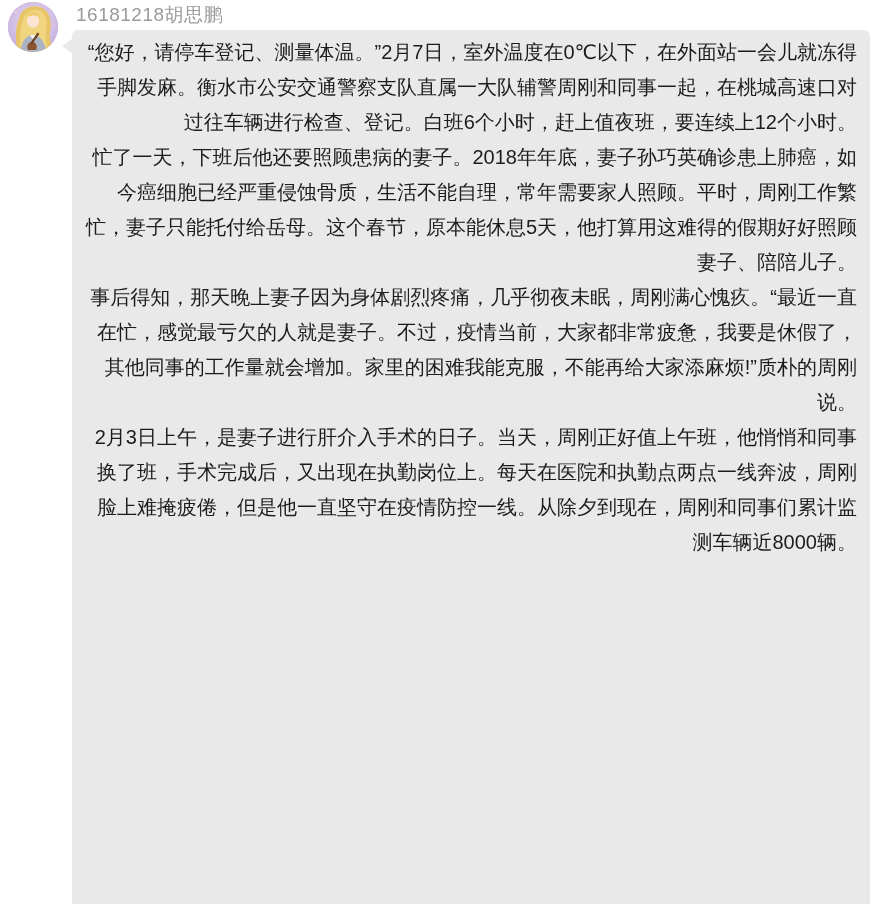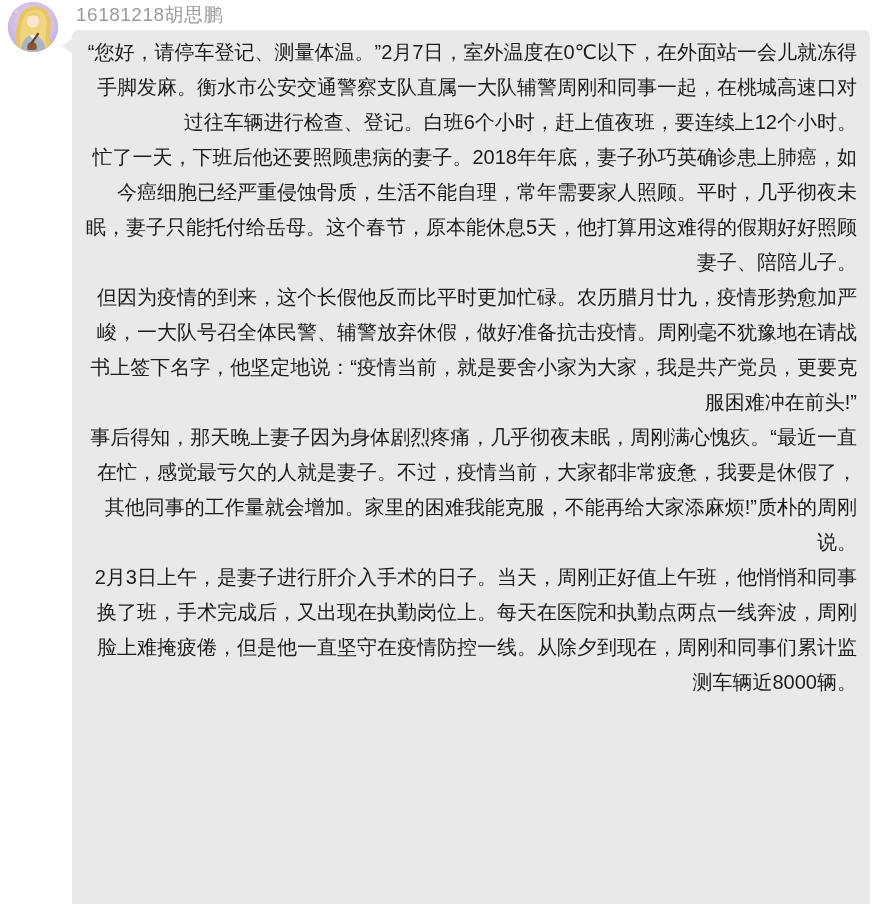--- a/index.html
+++ b/index.html
@@ -71,20 +71,19 @@
       <rect x="26" y="30" width="2.2" height="13" transform="rotate(35 27 36)" fill="#6e4023"></rect>
     </svg>
   </div>
 
   <div class="username">16181218胡思鹏</div>
 
   <div class="bubble">
     <span class="bubble-tail"></span>
     <div class="message-text">
         <p>“您好，请停车登记、测量体温。”2月7日，室外温度在0℃以下，在外面站一会儿就冻得手脚发麻。衡水市公安交通警察支队直属一大队辅警周刚和同事一起，在桃城高速口对过往车辆进行检查、登记。白班6个小时，赶上值夜班，要连续上12个小时。</p>
-        <p>忙了一天，下班后他还要照顾患病的妻子。2018年年底，妻子孙巧英确诊患上肺癌，如今癌细胞已经严重侵蚀骨质，生活不能自理，常年需要家人照顾。平时，几乎彻夜未眠，妻子只能托付给岳母。这个春节，原本能休息5天，他打算用这难得的假期好好照顾妻子、陪陪儿子。</p>
-        <p>但因为疫情的到来，这个长假他反而比平时更加忙碌。农历腊月廿九，疫情形势愈加严峻，一大队号召全体民警、辅警放弃休假，做好准备抗击疫情。周刚毫不犹豫地在请战书上签下名字，他坚定地说：“疫情当前，就是要舍小家为大家，我是共产党员，更要克服困难冲在前头!”</p>
+        <p>忙了一天，下班后他还要照顾患病的妻子。2018年年底，妻子孙巧英确诊患上肺癌，如今癌细胞已经严重侵蚀骨质，生活不能自理，常年需要家人照顾。平时，周刚工作繁忙，妻子只能托付给岳母。这个春节，原本能休息5天，他打算用这难得的假期好好照顾妻子、陪陪儿子。</p>
         <p>事后得知，那天晚上妻子因为身体剧烈疼痛，几乎彻夜未眠，周刚满心愧疚。“最近一直在忙，感觉最亏欠的人就是妻子。不过，疫情当前，大家都非常疲惫，我要是休假了，其他同事的工作量就会增加。家里的困难我能克服，不能再给大家添麻烦!”质朴的周刚说。</p>
         <p>2月3日上午，是妻子进行肝介入手术的日子。当天，周刚正好值上午班，他悄悄和同事换了班，手术完成后，又出现在执勤岗位上。每天在医院和执勤点两点一线奔波，周刚脸上难掩疲倦，但是他一直坚守在疫情防控一线。从除夕到现在，周刚和同事们累计监测车辆近8000辆。</p>
       </div>
   </div>
 
 </div>
 
 </body></html>

